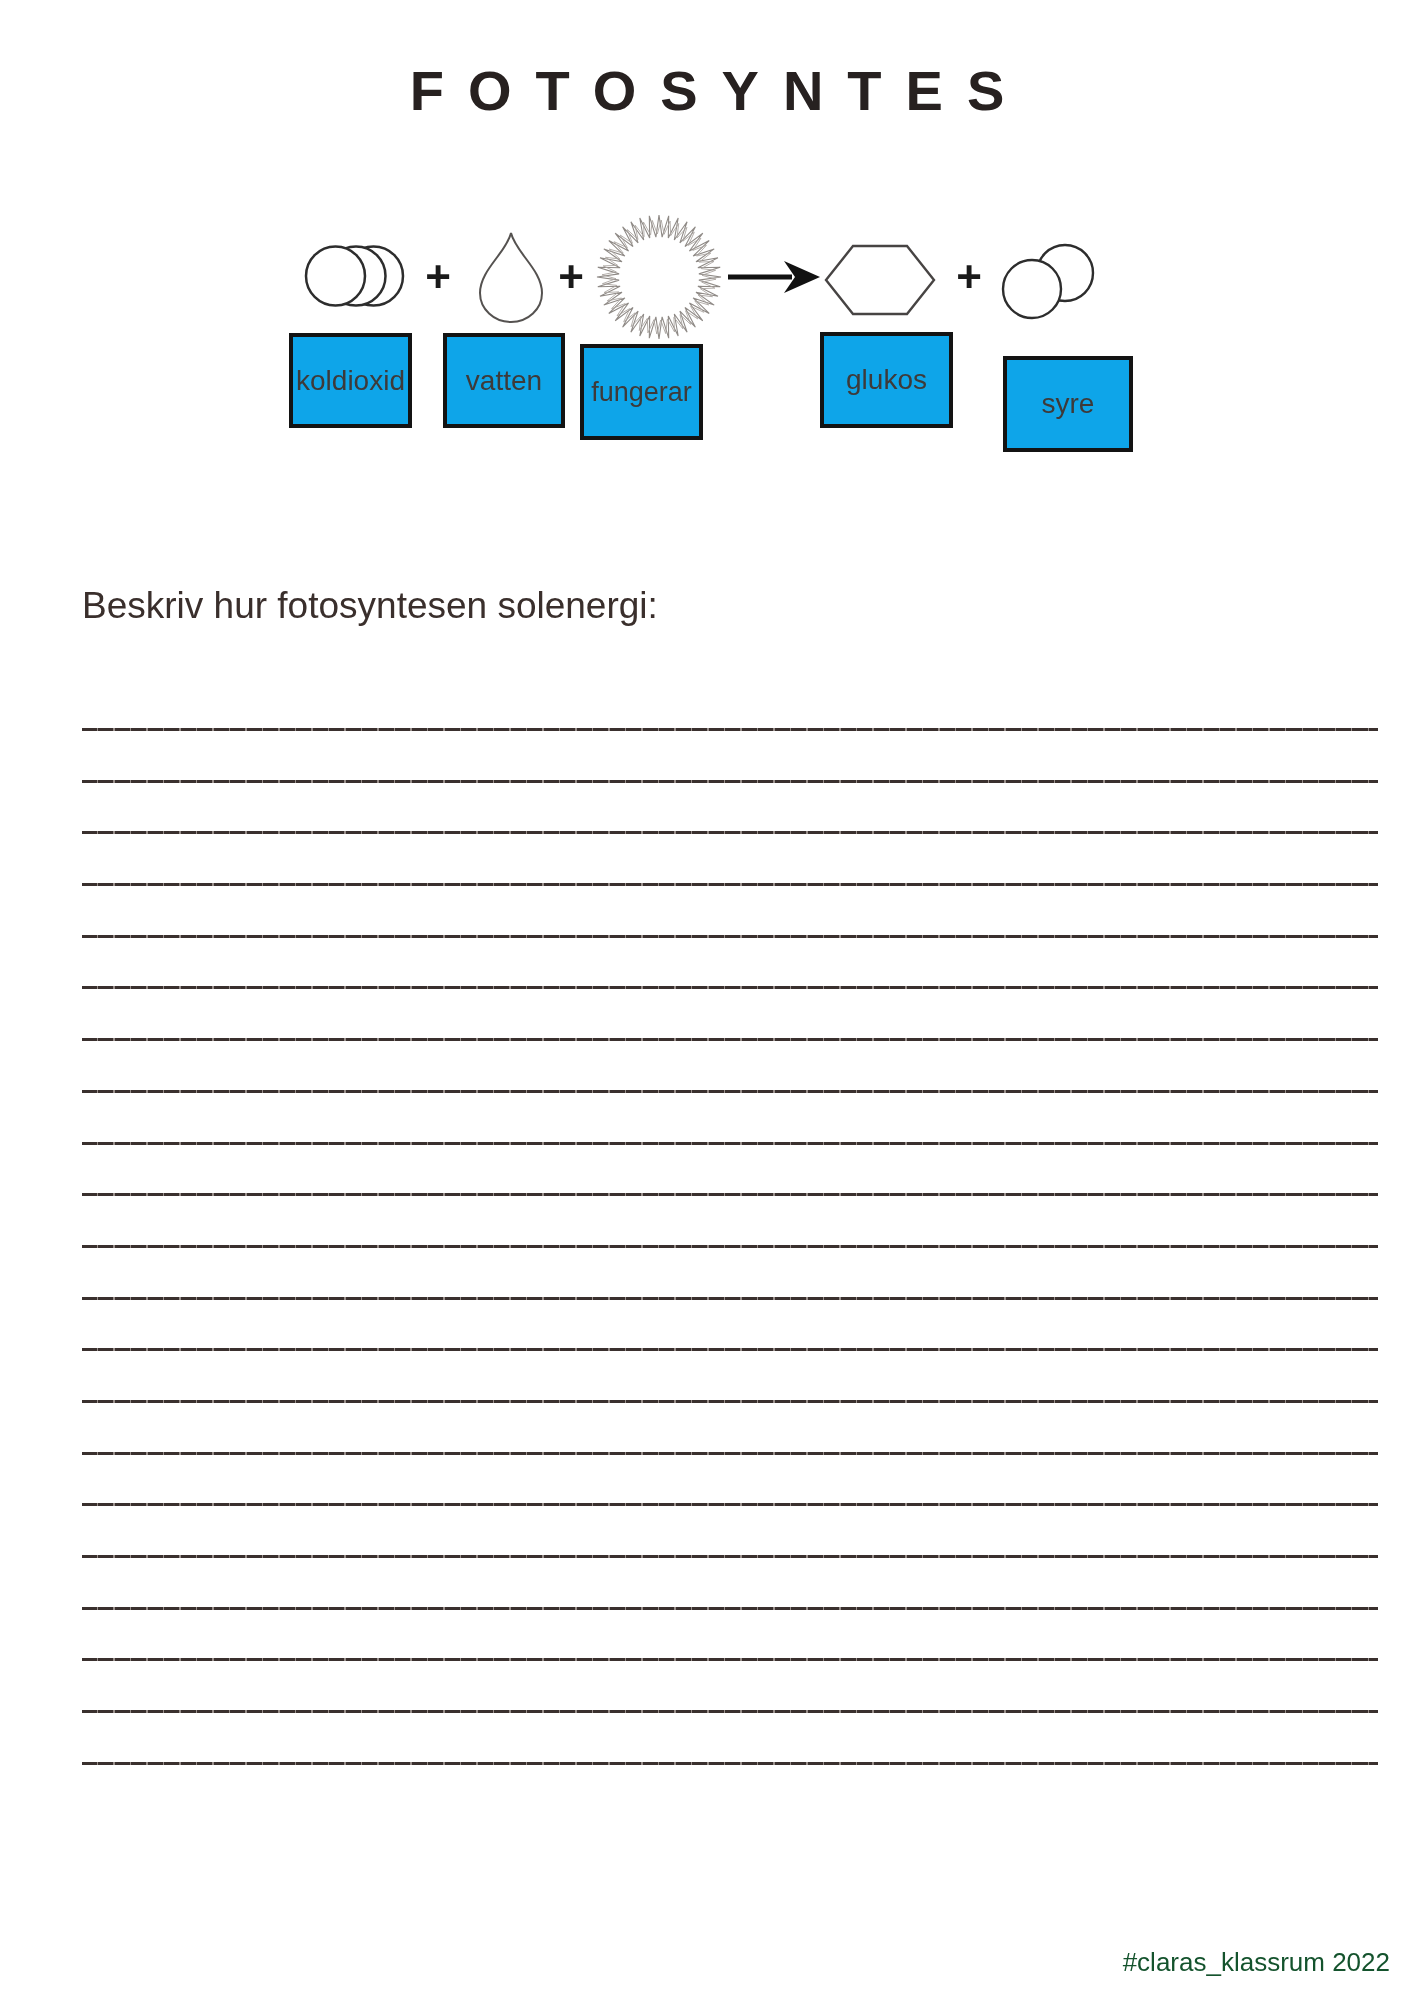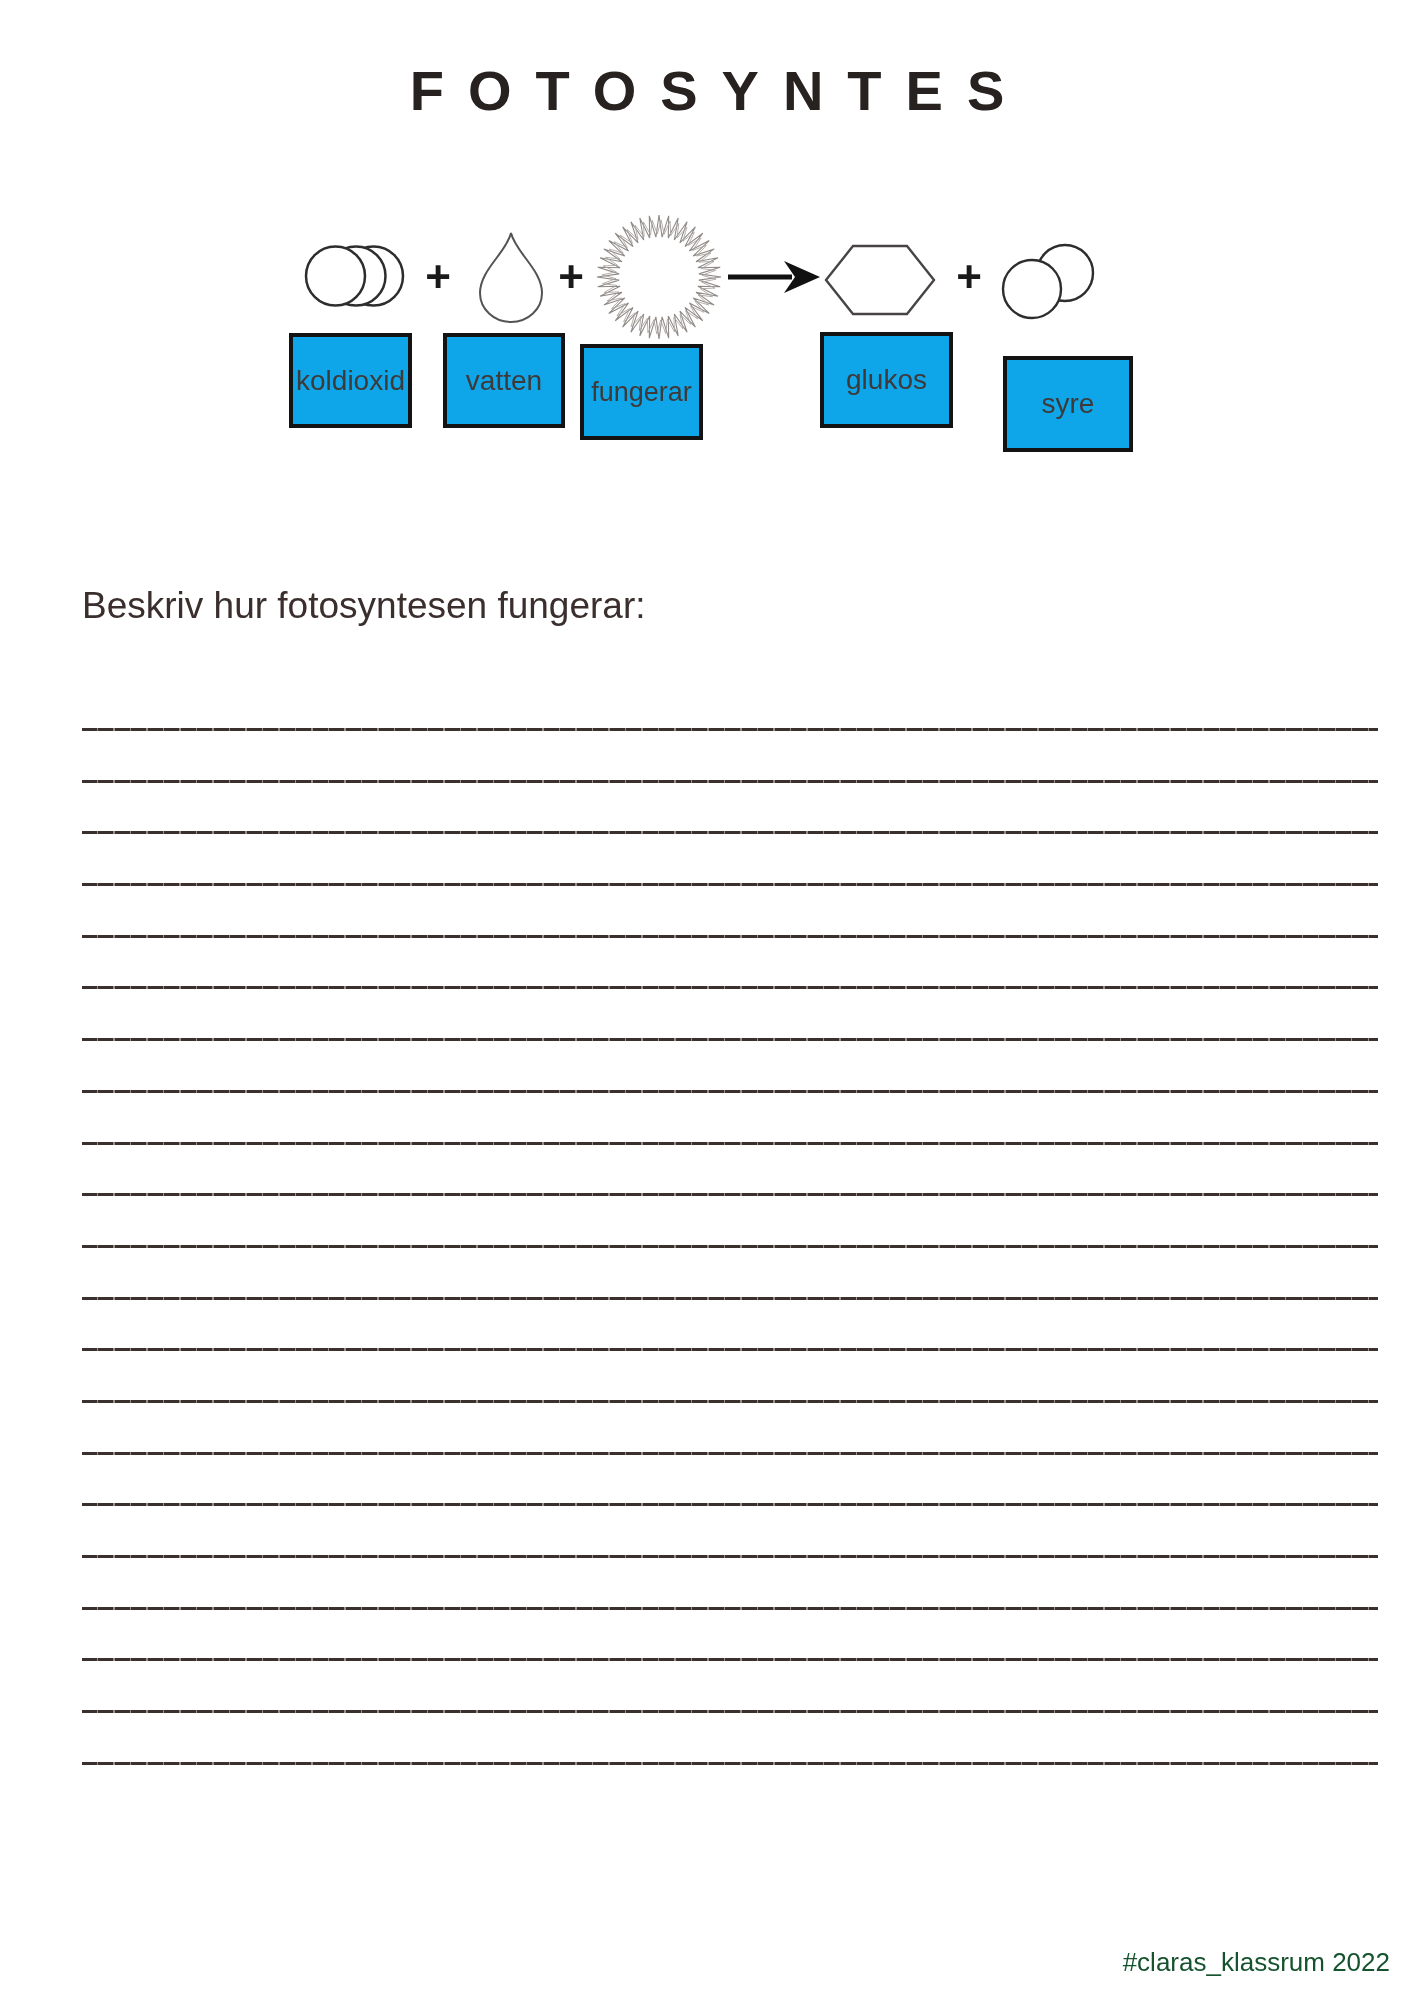--- a/index.html
+++ b/index.html
@@ -136,21 +136,21 @@
       <span>fungerar</span>
     </div>
     <div class="label-box box-glukos">
       <span>glukos</span>
     </div>
     <div class="label-box box-syre">
       <span>syre</span>
     </div>
   </div>
 
-  <div class="prompt">Beskriv hur fotosyntesen fungerar:</div>
+  <div class="prompt">Beskriv hur fotosyntesen solenergi:</div>
 
   <div class="lines">
       <div class="write-line"></div>
       <div class="write-line"></div>
       <div class="write-line"></div>
       <div class="write-line"></div>
       <div class="write-line"></div>
       <div class="write-line"></div>
       <div class="write-line"></div>
       <div class="write-line"></div>

